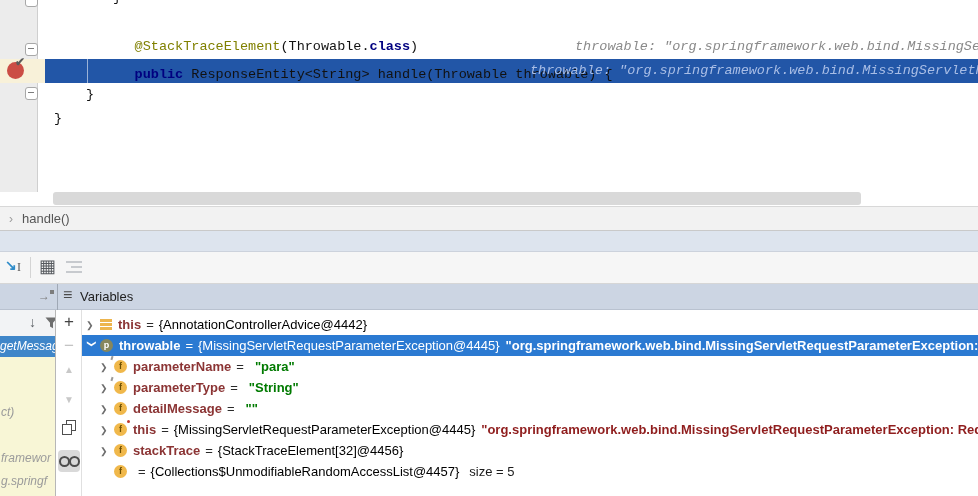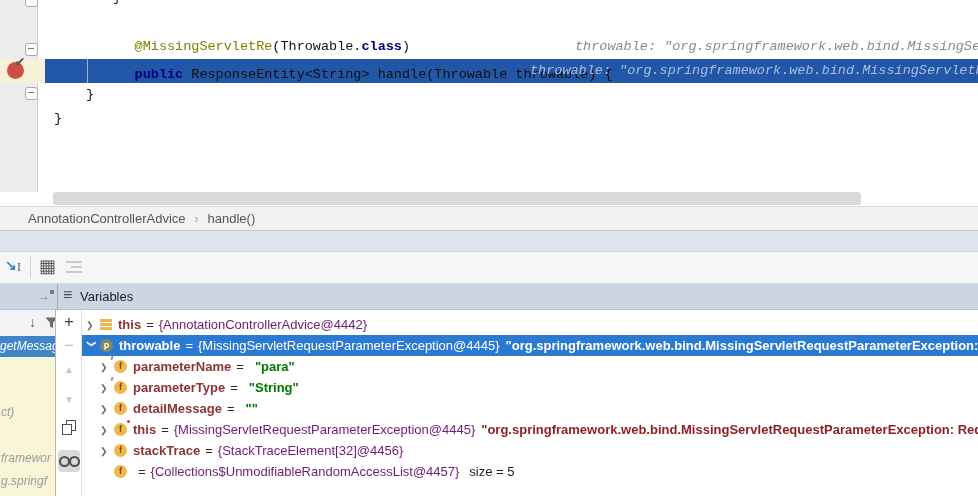--- a/index.html
+++ b/index.html
@@ -94,21 +94,21 @@
   .vicon{position:relative;width:13px;height:13px;border-radius:50%;flex:0 0 auto;margin:0 6px 0 2px;
     text-align:center;font-size:9px;font-weight:bold;line-height:13px;}
   .vicon.f{background:#f0b84b;color:#6d4f00;}
   .vicon.p{background:#87875c;color:#fff;}
   .vicon.bars{background:transparent;border-radius:0;width:12px;height:11px;
     background-image:repeating-linear-gradient(180deg,#edb54e 0 3px,rgba(0,0,0,0) 3px 4px);}
   .mk-gl{position:absolute;left:-3px;top:-4px;width:2px;height:4px;background:#9a9a9a;transform:rotate(18deg);}
   .mk-rr{position:absolute;right:-3px;top:-3px;width:3px;height:3px;background:#c03a2e;border-radius:50%;}
   .vname{font-weight:bold;color:#8b3434;}
   .veq{margin:0 5px;color:#2a2a2a;}
-  .vref{color:#701a75;}
+  .vref{color:#000000;}
   .vstr{margin-left:6px;font-weight:bold;}
   .vstr.green{color:#007a00;}
   .vstr.red{color:#8f1d1d;}
   .vextra{margin-left:10px;color:#1a1a1a;}
   .trow.sel{background:#2b7ad2;}
   .trow.sel .vname,.trow.sel .veq,.trow.sel .vref,.trow.sel .chev{color:#fff;}
   .trow.sel .vstr{color:#fff;}
 </style>
 </head>
 <body>
@@ -128,41 +128,40 @@
     <div class="bp-gutter-line"></div>
     <div class="breakpoint">
       <span class="bp-check">✔</span>
     </div>
     <div class="exec-line"></div>
     <div class="guide-white"></div>
 
     <span class="code" style="left:113px;top:-14px">}</span>
 
     <div class="code" style="left:86px;top:11px">
-      <span class="c-ann">@MissingServletRe</span><span>(</span><span>Throwable.</span><span class="c-kw">class</span><span>)</span>
+      <span class="c-ann">@StackTraceElement</span><span>(</span><span>Throwable.</span><span class="c-kw">class</span><span>)</span>
     </div>
 
     <div class="code" style="left:86px;top:39px">
       <span class="c-kw">public</span><span> ResponseEntity&lt;String&gt; handle(Throwable throwable) {</span>
     </div>
     <span class="code hint" style="left:575px;top:35px">throwable: "org.springframework.web.bind.MissingSer</span>
 
     <div class="code" style="left:112px;top:59px;z-index:2">
       <span class="c-kw-white">return</span><span class="c-white"> ResponseEntity.</span><span class="c-white c-italic">ok</span><span class="c-white">(throwable.getMessage());</span>
     </div>
     <span class="code hint-sel" style="left:530px;top:59px;z-index:2">throwable: "org.springframework.web.bind.MissingServletRe</span>
 
     <span class="code" style="left:86px;top:83px">}</span>
     <span class="code" style="left:54px;top:107px">}</span>
 
     <div class="hscroll"></div>
   </section>
 
   <nav class="breadcrumb">
-    <span class="bc1">AnnotationControllerAdvice</span>
     <span class="bcsep">›</span>
     <span>handle()</span>
   </nav>
 
   <div class="blue-strip"></div>
 
   <div class="dbg-toolbar">
     <div class="ico-eval">
       <span class="arr">↘</span>
       <span class="ib">I</span>

